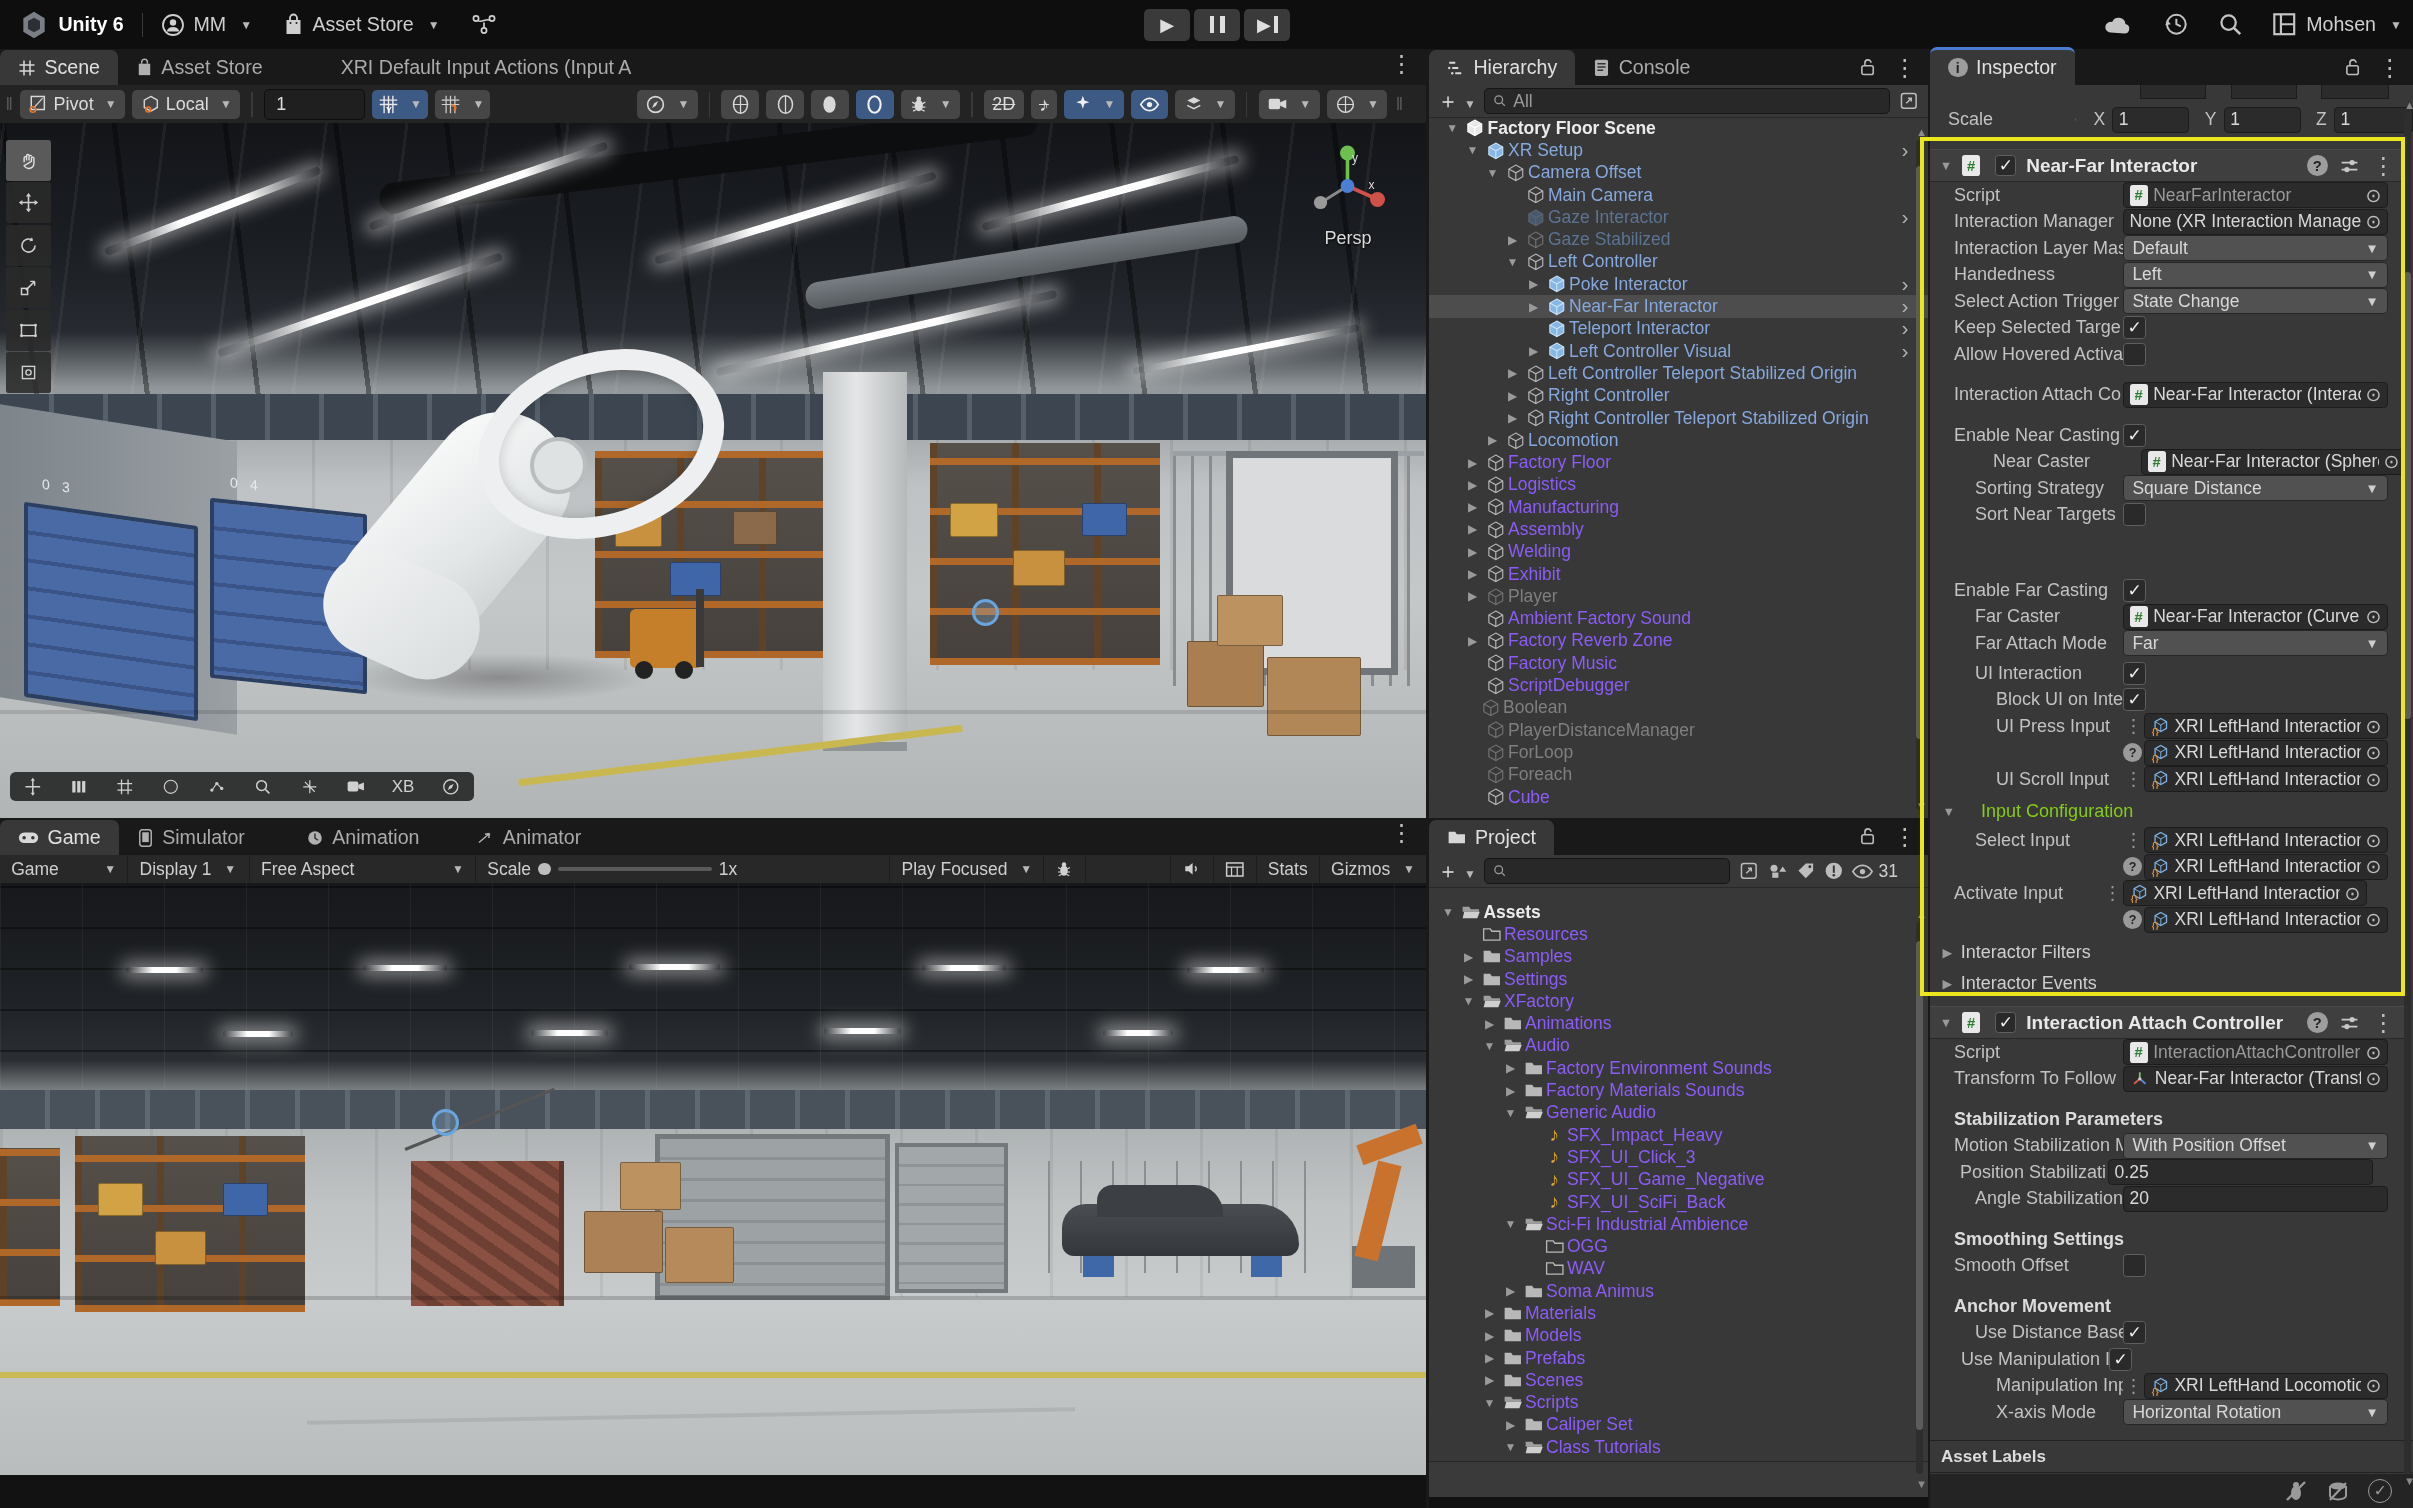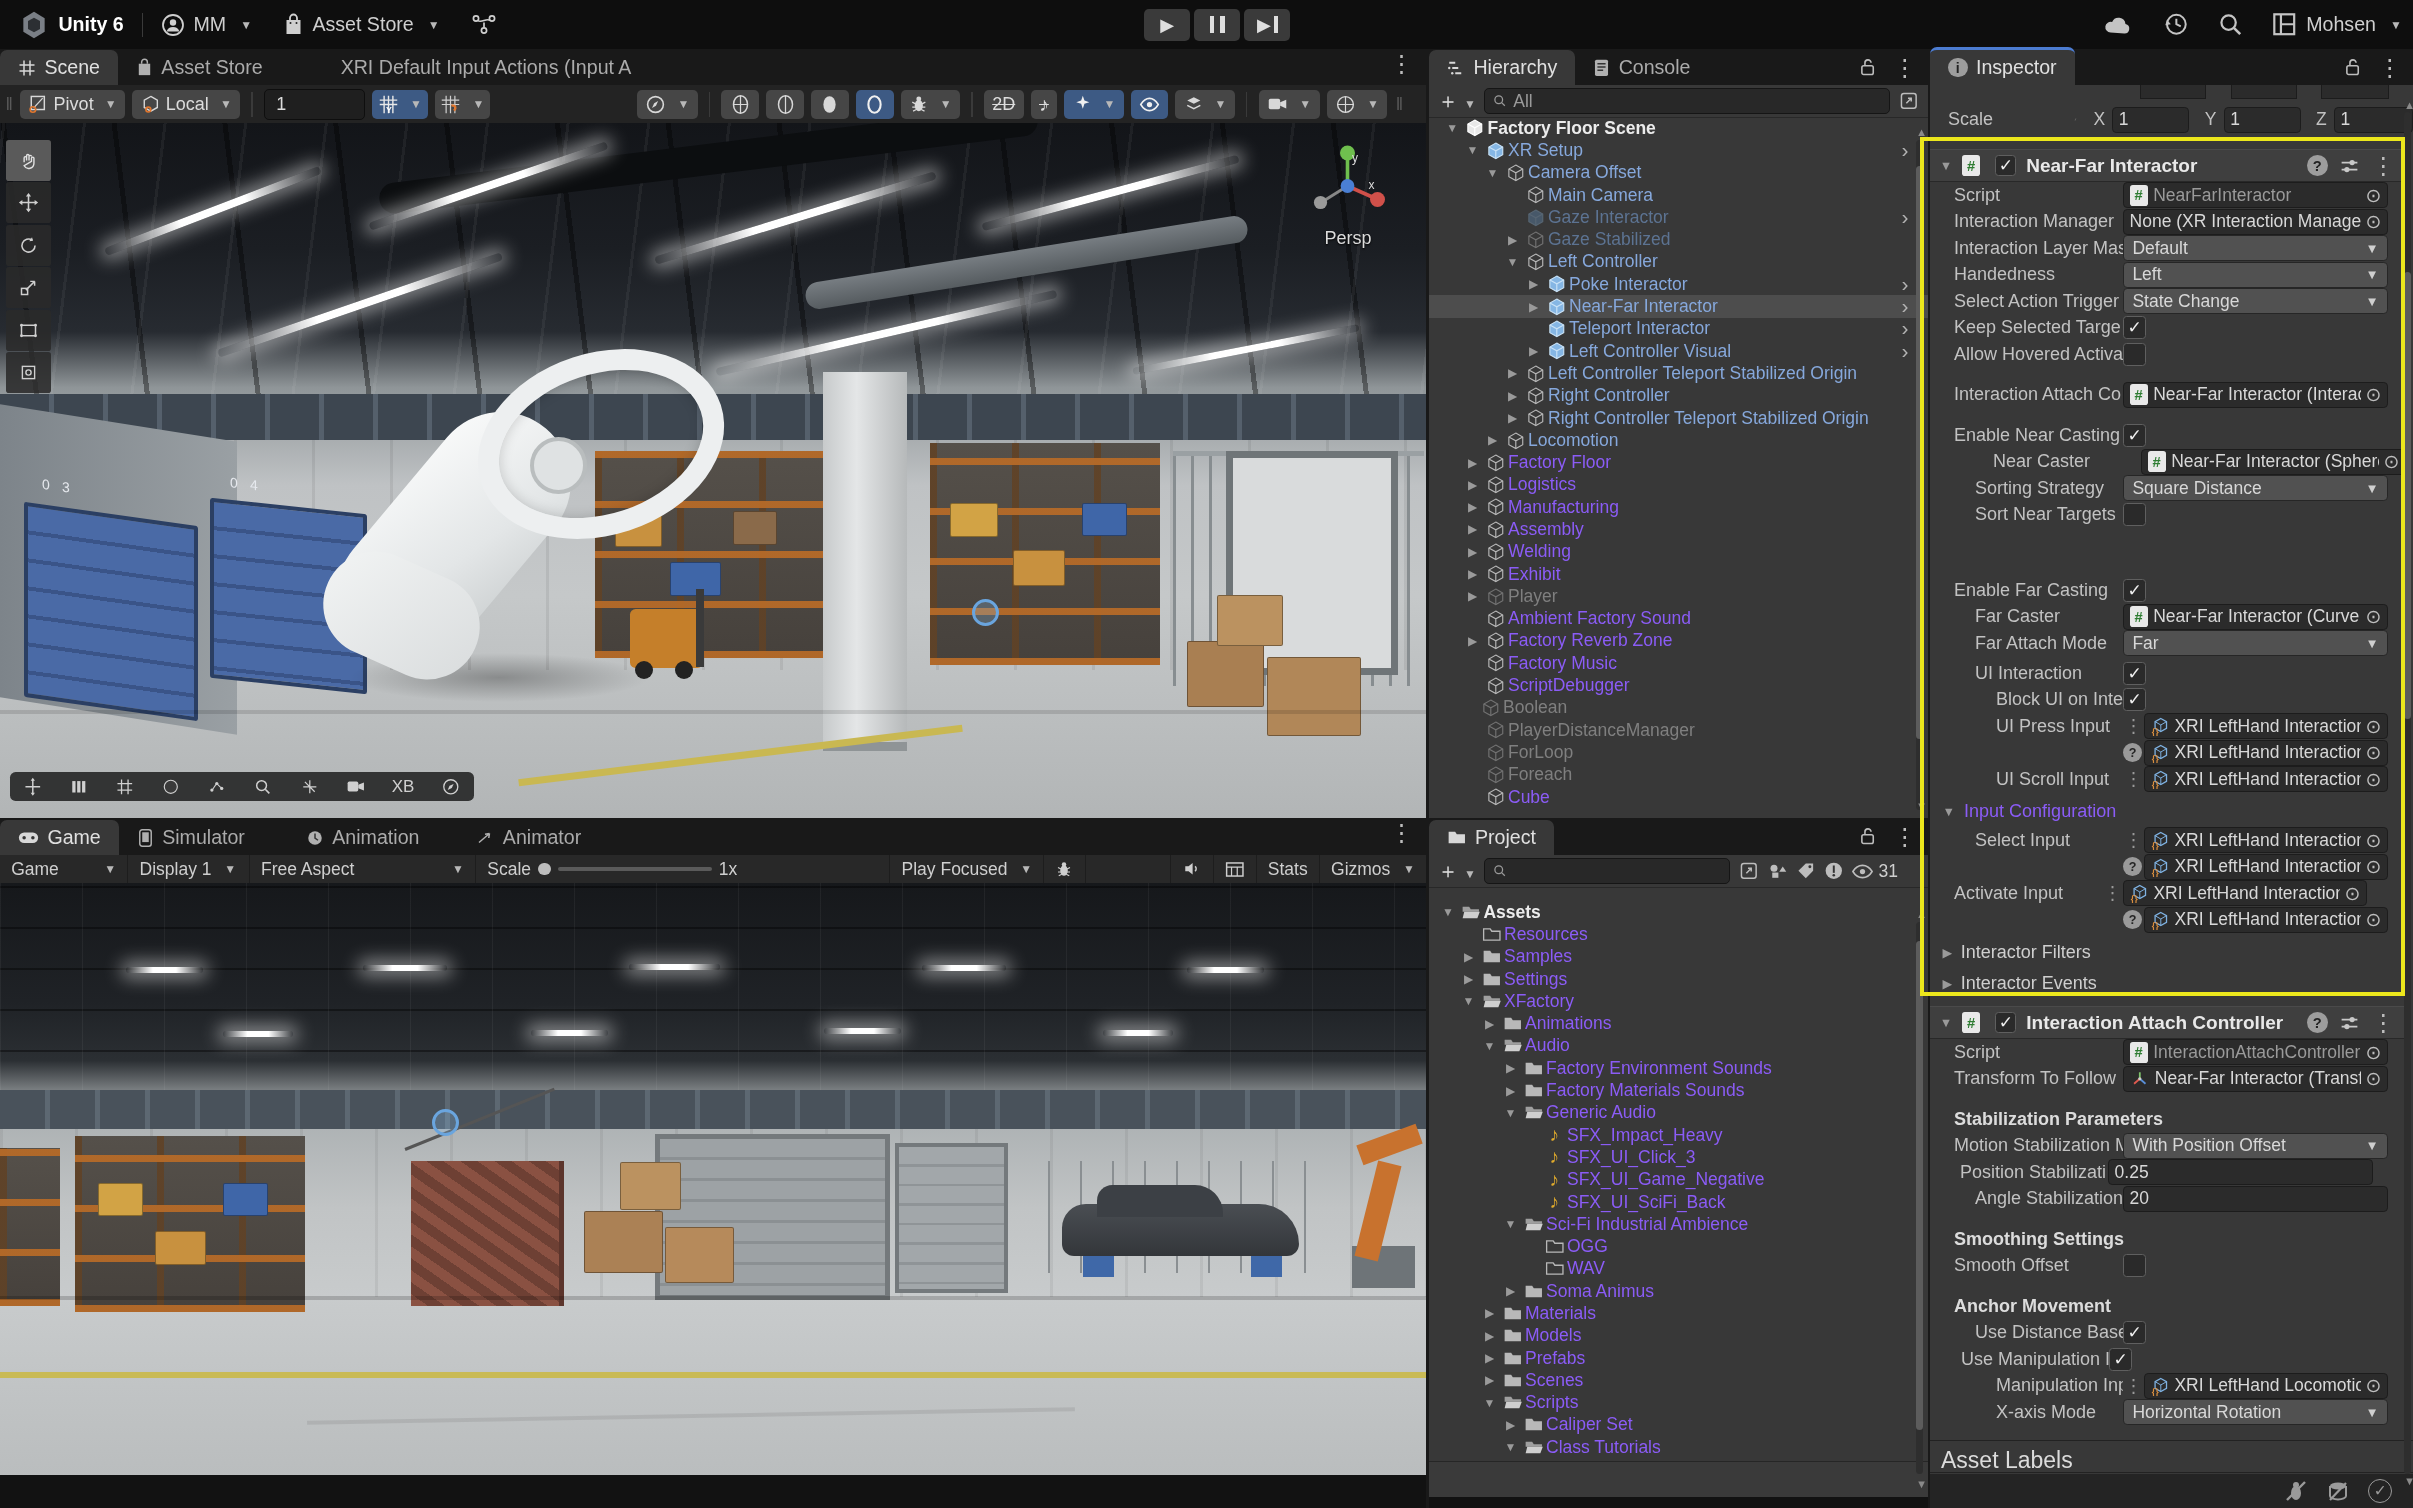--- a/index.html
+++ b/index.html
@@ -71,21 +71,21 @@
   .dd-ar{color:#cfcfcf;font-size:13.3px;margin-left:5.6px}
   .pick{color:#bdbdbd;font-size:19px;margin-left:4.2px;flex:none}
   .cbx{width:21px;height:21px;background:#2a2a2a;border:0.7px solid #5f5f5f;border-radius:3.5px;color:#efefef;font-size:17px;display:flex;align-items:center;justify-content:center;flex:none}
   .sic{width:18px;height:21px;background:#e9e9e9;border-radius:2.8px;color:#2e7d32;font-weight:bold;font-size:14.7px;display:flex;align-items:center;justify-content:center;flex:none;margin-right:5.6px}
   .comp-h{position:relative;height:31px;background:#3f3f3f;border-top:0.7px solid #4a4a4a;border-bottom:0.7px solid #282828;display:flex;align-items:center;padding:0 9.8px;gap:9.8px}
   .comp-t{font-weight:bold;font-size:19px;color:#e8e8e8;flex:1}
   .hhelp{width:21px;height:21px;border-radius:50%;background:#9d9d9d;color:#222;font-weight:bold;font-size:14.7px;display:flex;align-items:center;justify-content:center}
   .fold{color:#9a9a9a;font-size:12.6px}
   .ibold{font-weight:bold;color:#dcdcdc;font-size:18px}
   .ifold-lab{color:#cfcfcf;font-size:18px;margin-left:8.4px}
-  .ifold-blue{color:#8b5cf6;font-size:18px;margin-left:9px}
+  .ifold-blue{color:#84cc16;font-size:18px;margin-left:26px}
   .pre{width:21px;flex:none;color:#9a9a9a;font-size:18px;text-align:center}
   .prehelp{width:19px;height:19px;border-radius:50%;background:#9a9a9a;color:#242424;font-size:12.6px;font-weight:bold;display:flex;align-items:center;justify-content:center;flex:none;margin-right:2.1px}
   #yellow-box{position:absolute;left:1920px;top:137px;width:485px;height:859px;border:4.9px solid #ece71c;box-sizing:border-box;z-index:60;pointer-events:none}
 </style>
 </head>
 <body>
 
 <div id="app">
 
   <div id="menubar">
@@ -1647,21 +1647,21 @@
           <span class="fld dd">
             <span class="fld-tx">Horizontal Rotation</span>
             <span class="dd-ar">▼</span>
           </span>
         </span>
       </div>
     </div>
   <div id="yellow-box"></div>
 
   <div class="abs" style="left:1930px;top:1440px;width:483px;height:1.4px;background:#222"></div>
-  <div class="abs" style="left:1941px;top:1447px;font-size:23px;font-weight:normal;color:#dcdcdc">Asset Labels</div>
+  <div class="abs" style="left:1941px;top:1447px;font-size:17px;font-weight:bold;color:#dcdcdc">Asset Labels</div>
   <div class="abs" style="left:1930px;top:1472px;width:483px;height:1.4px;background:#222"></div>
   <div class="abs" style="left:1930px;top:1474px;width:483px;height:35px;background:#242424"></div>
 
   <div class="sbar" style="left:2404px;top:112px;height:1362px"></div>
   <div class="sthumb" style="left:2404px;top:272px;height:447px"></div>
   <div class="sarr" style="left:2404px;top:99px">▲</div>
   <div class="sarr" style="left:2404px;top:1475px">▼</div>
 
   <div class="abs" style="left:0;top:1475px;width:1426px;height:34px;background:#121212"></div>
   <div class="abs" style="left:1429px;top:1497px;width:499px;height:11.2px;background:#121212"></div>

